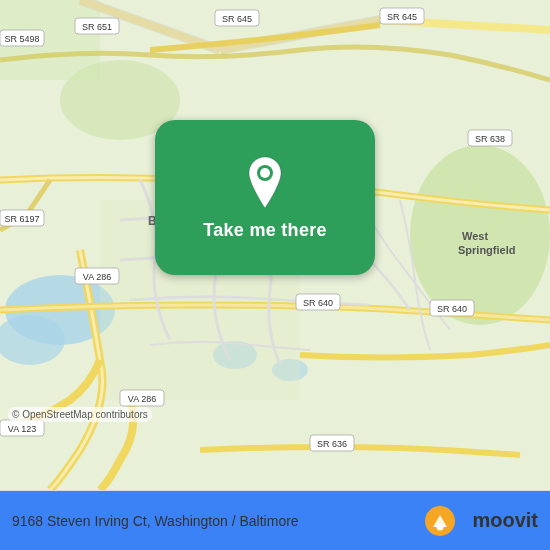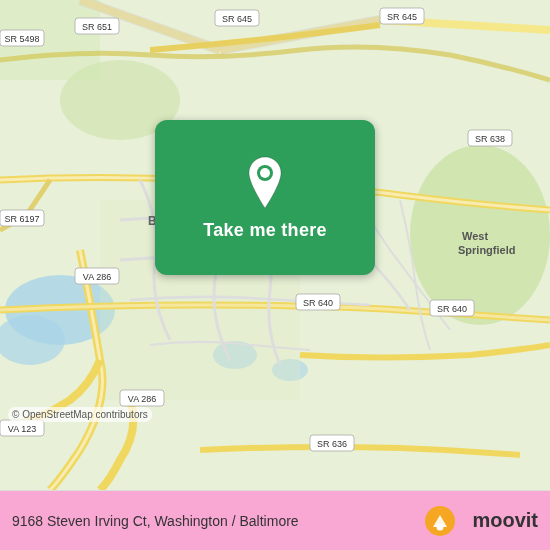--- a/index.html
+++ b/index.html
@@ -28,21 +28,21 @@
     }
 
     
     #location-card {
       position: absolute;
       top: 120px;
       left: 155px;
       width: 220px;
       height: 155px;
       background-color: #2e9e5b;
-      border-radius: 12px;
+      border-radius: 20px;
       display: flex;
       flex-direction: column;
       align-items: center;
       justify-content: center;
       cursor: pointer;
       box-shadow: 0 2px 8px rgba(0,0,0,0.3);
     }
 
     #pin-icon {
       width: 44px;
@@ -57,21 +57,21 @@
       background: none;
       border: none;
       cursor: pointer;
       letter-spacing: 0.3px;
     }
 
     
     #bottom-bar {
       width: 550px;
       height: 60px;
-      background-color: #f9a8d4;
+      background-color: #3b82f6;
       display: flex;
       align-items: center;
       justify-content: space-between;
       padding: 0 12px;
       border-top: 1px solid #ddd;
     }
 
     #address-text {
       font-size: 14px;
       color: #333;

